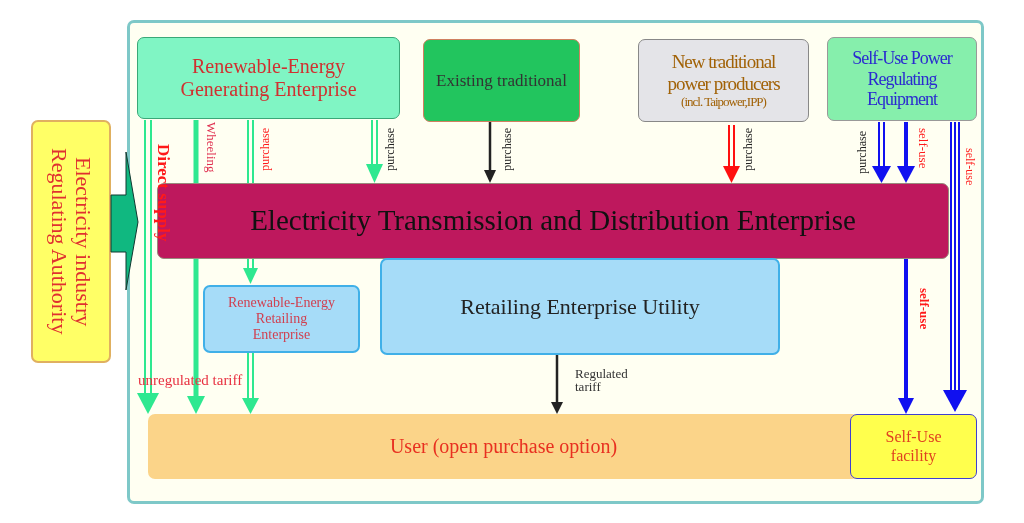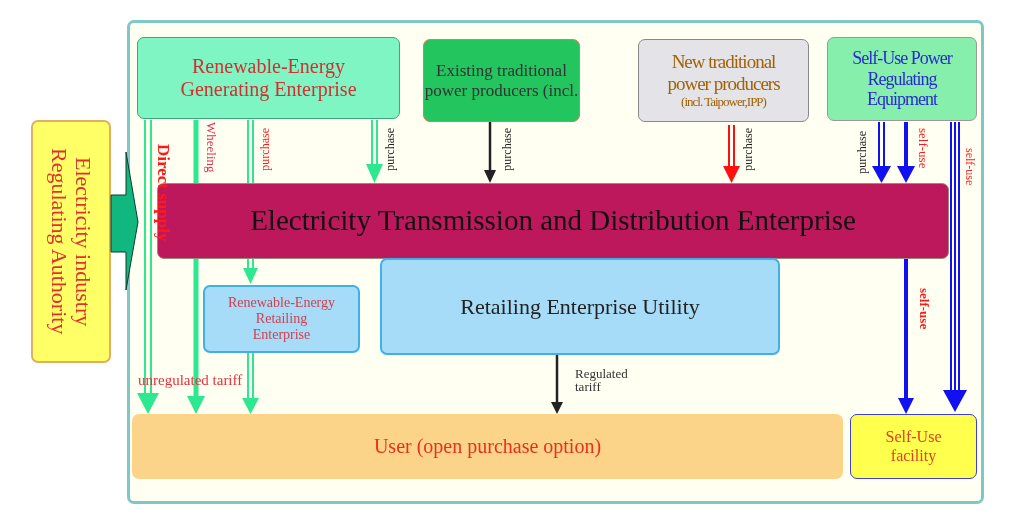--- a/index.html
+++ b/index.html
@@ -10,21 +10,21 @@
   .reg{left:31px;top:120px;width:80px;height:243px;background:#ffff66;border:2px solid #e0b060;}
   .reg .vt{writing-mode:vertical-rl;color:#e03030;font-size:22px;line-height:1.1;text-align:center;}
   .reg-gen{left:137px;top:37px;width:263px;height:82px;background:#80f5c4;border:1.5px solid #3aa878;color:#d03030;font-size:20px;}
   .exist{left:423px;top:39px;width:157px;height:83px;background:#22c55e;border:1.5px solid #d08060;color:#333;font-size:17px;}
   .newtrad{left:638px;top:39px;width:171px;height:83px;background:#e4e4e8;border:1.5px solid #888;color:#a16207;font-size:19px;letter-spacing:-1px;}
   .newtrad .sm{font-size:13px;}
   .selfgen{left:827px;top:37px;width:150px;height:84px;background:#86efac;border:1.5px solid #999;color:#2a2ad0;font-size:18px;letter-spacing:-1px;}
   .trans{left:157px;top:183px;width:792px;height:76px;background:#be185d;border:1.5px solid #988a7c;color:#111;font-size:29px;align-items:center;}
   .reretail{left:203px;top:285px;width:157px;height:68px;background:#a6dcf8;border:2px solid #40b0e8;color:#d04050;font-size:14px;}
   .retail{left:380px;top:258px;width:400px;height:97px;background:#a6dcf8;border:2px solid #40b0e8;color:#222;font-size:22px;}
-  .user{left:132px;top:414px;width:711px;height:65px;background:#fbd489;color:#e83020;font-size:20px;}
+  .user{left:148px;top:414px;width:711px;height:65px;background:#fbd489;color:#e83020;font-size:20px;}
   .selffac{left:850px;top:414px;width:127px;height:65px;background:#ffff4d;border:1.5px solid #4040d0;color:#e04020;font-size:16px;}
   .lbl{position:absolute;font-family:"Liberation Serif",serif;white-space:nowrap;}
   .vlbl{writing-mode:vertical-rl;}
   .flip{writing-mode:vertical-rl;transform:rotate(180deg);}
   svg.arrows{position:absolute;left:0;top:0;}
 </style>
 </head>
 <body>
 
 <div class="abs frame"></div>
@@ -108,21 +108,20 @@
 <div class="abs box reg-gen">
   <div>
     <div>Renewable-Energy</div>
     <div>Generating Enterprise</div>
   </div>
 </div>
 
 <div class="abs box exist">
   <div>
     <div>Existing traditional</div>
-    <div>power producers (incl.</div>
   </div>
 </div>
 
 <div class="abs box newtrad">
   <div>
     <div>New traditional</div>
     <div>power producers</div>
     <div class="sm">(incl. Taipower,IPP)</div>
   </div>
 </div>

